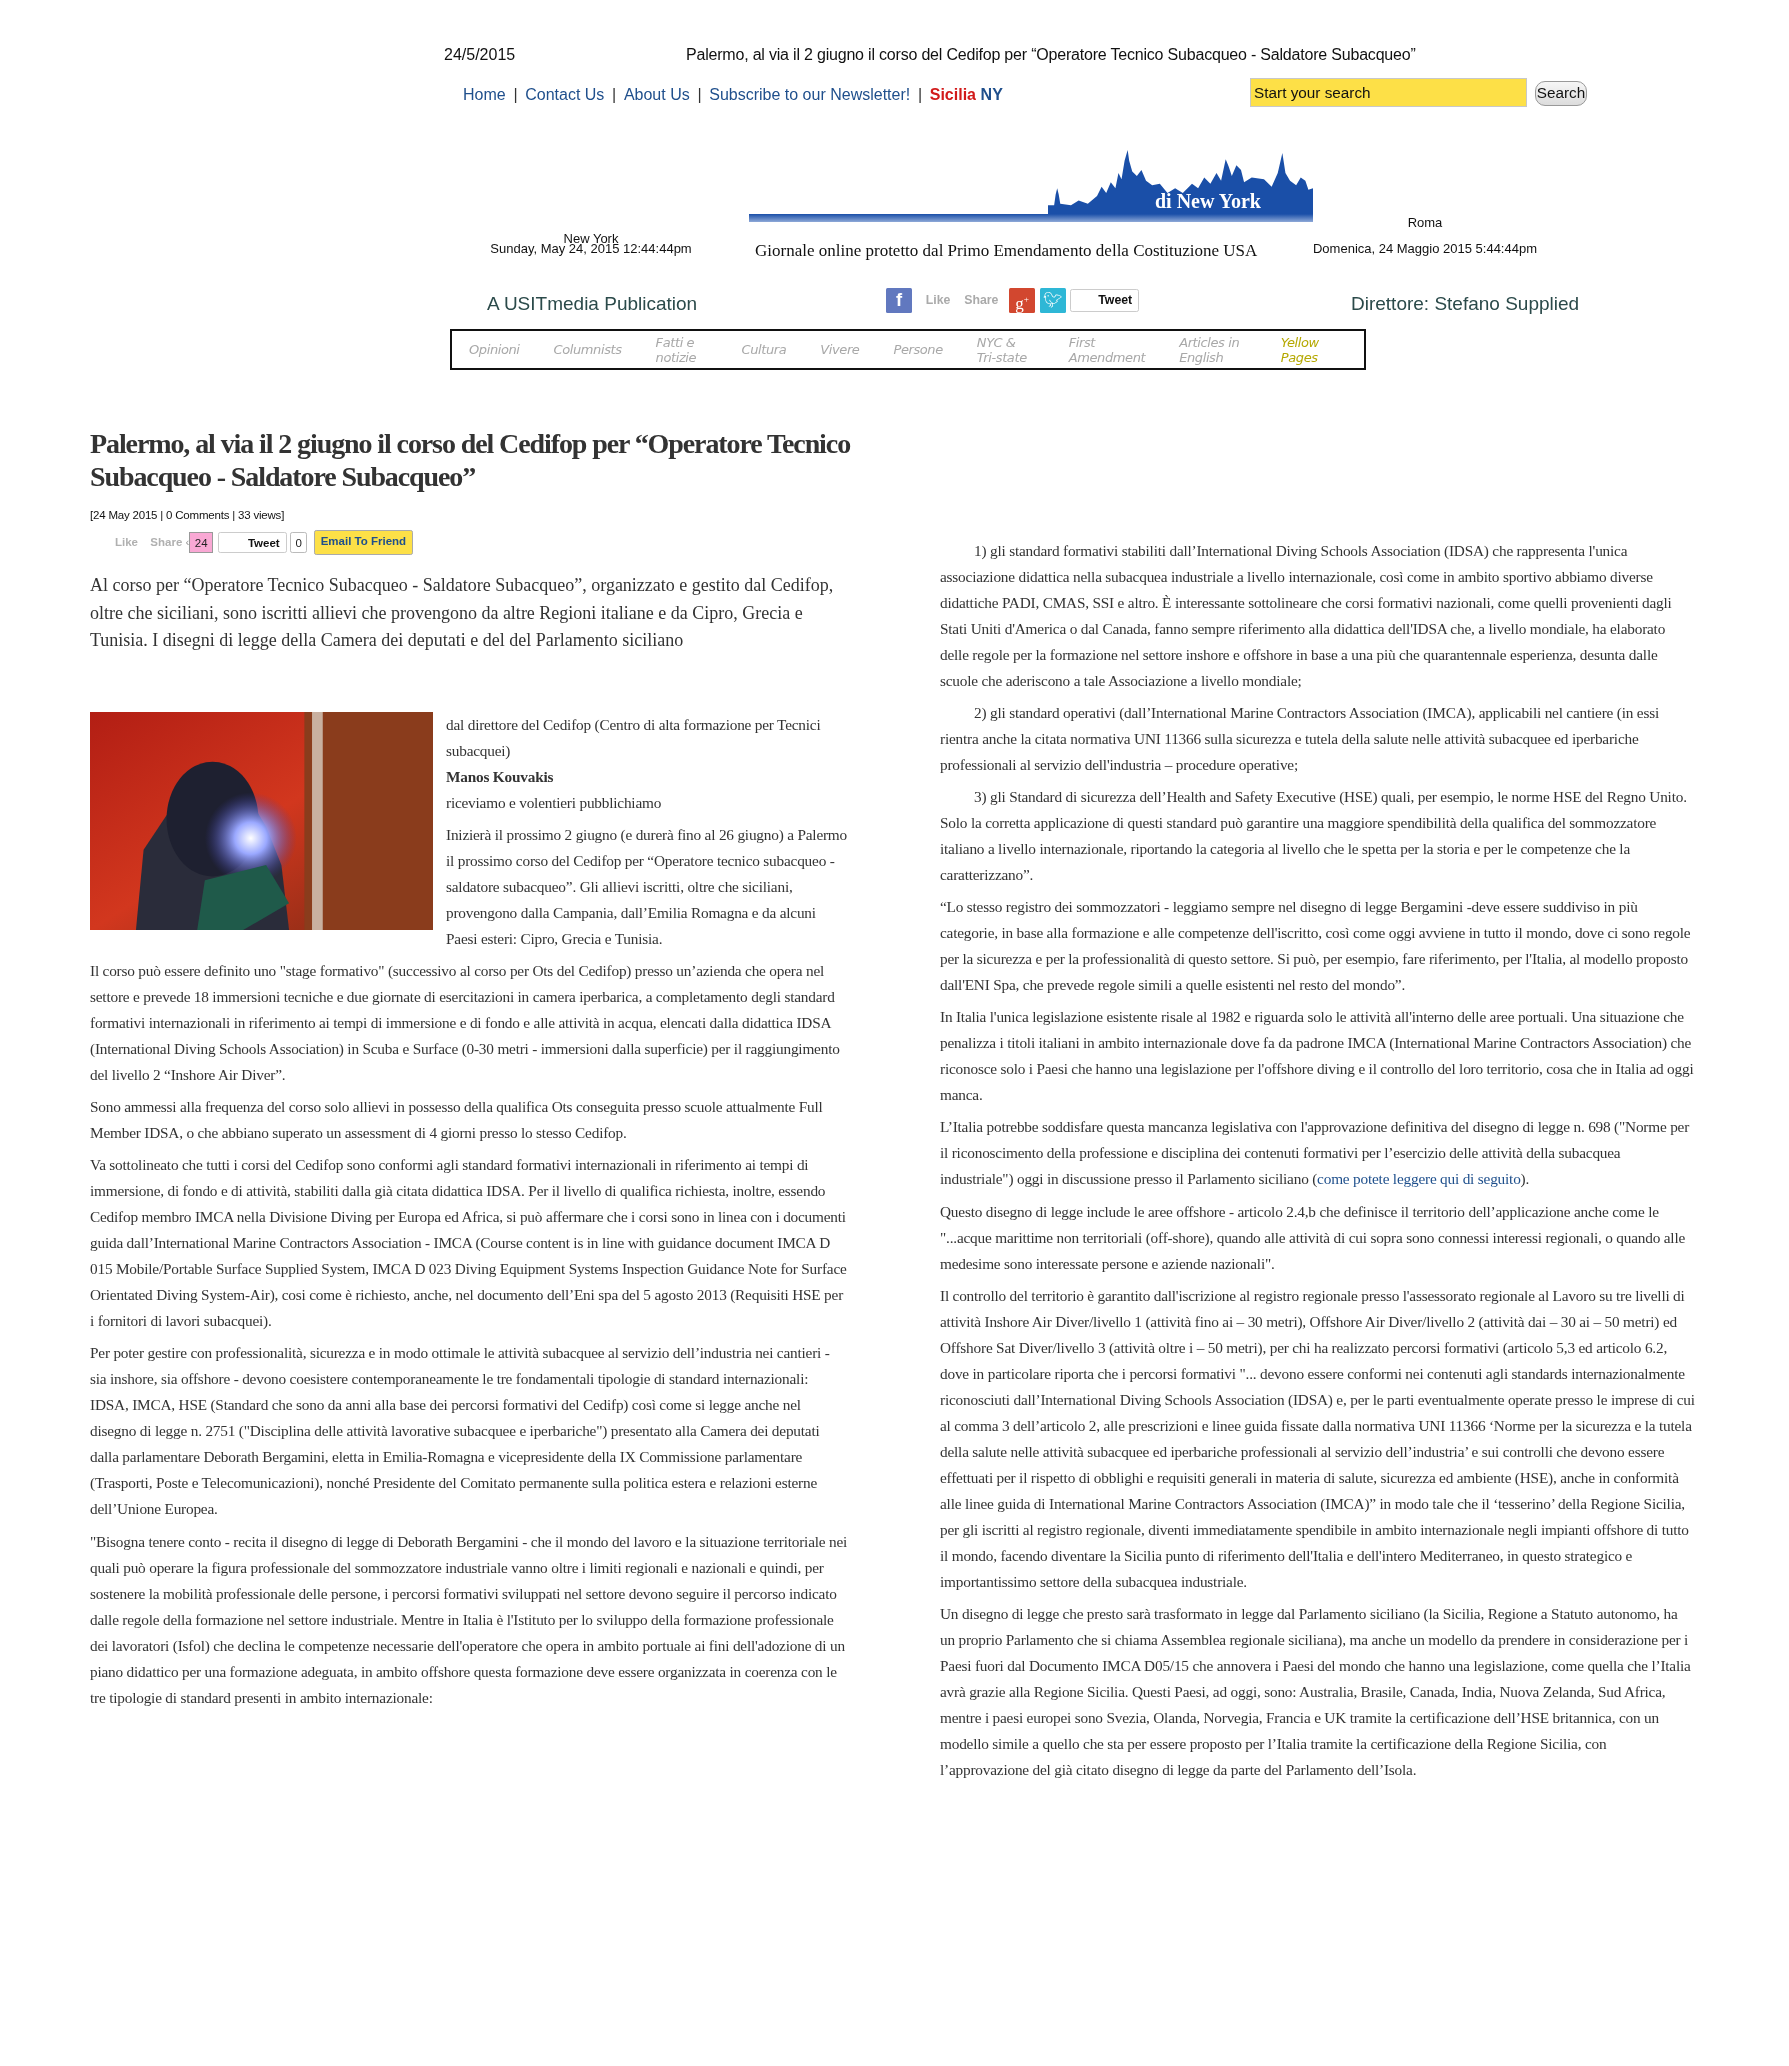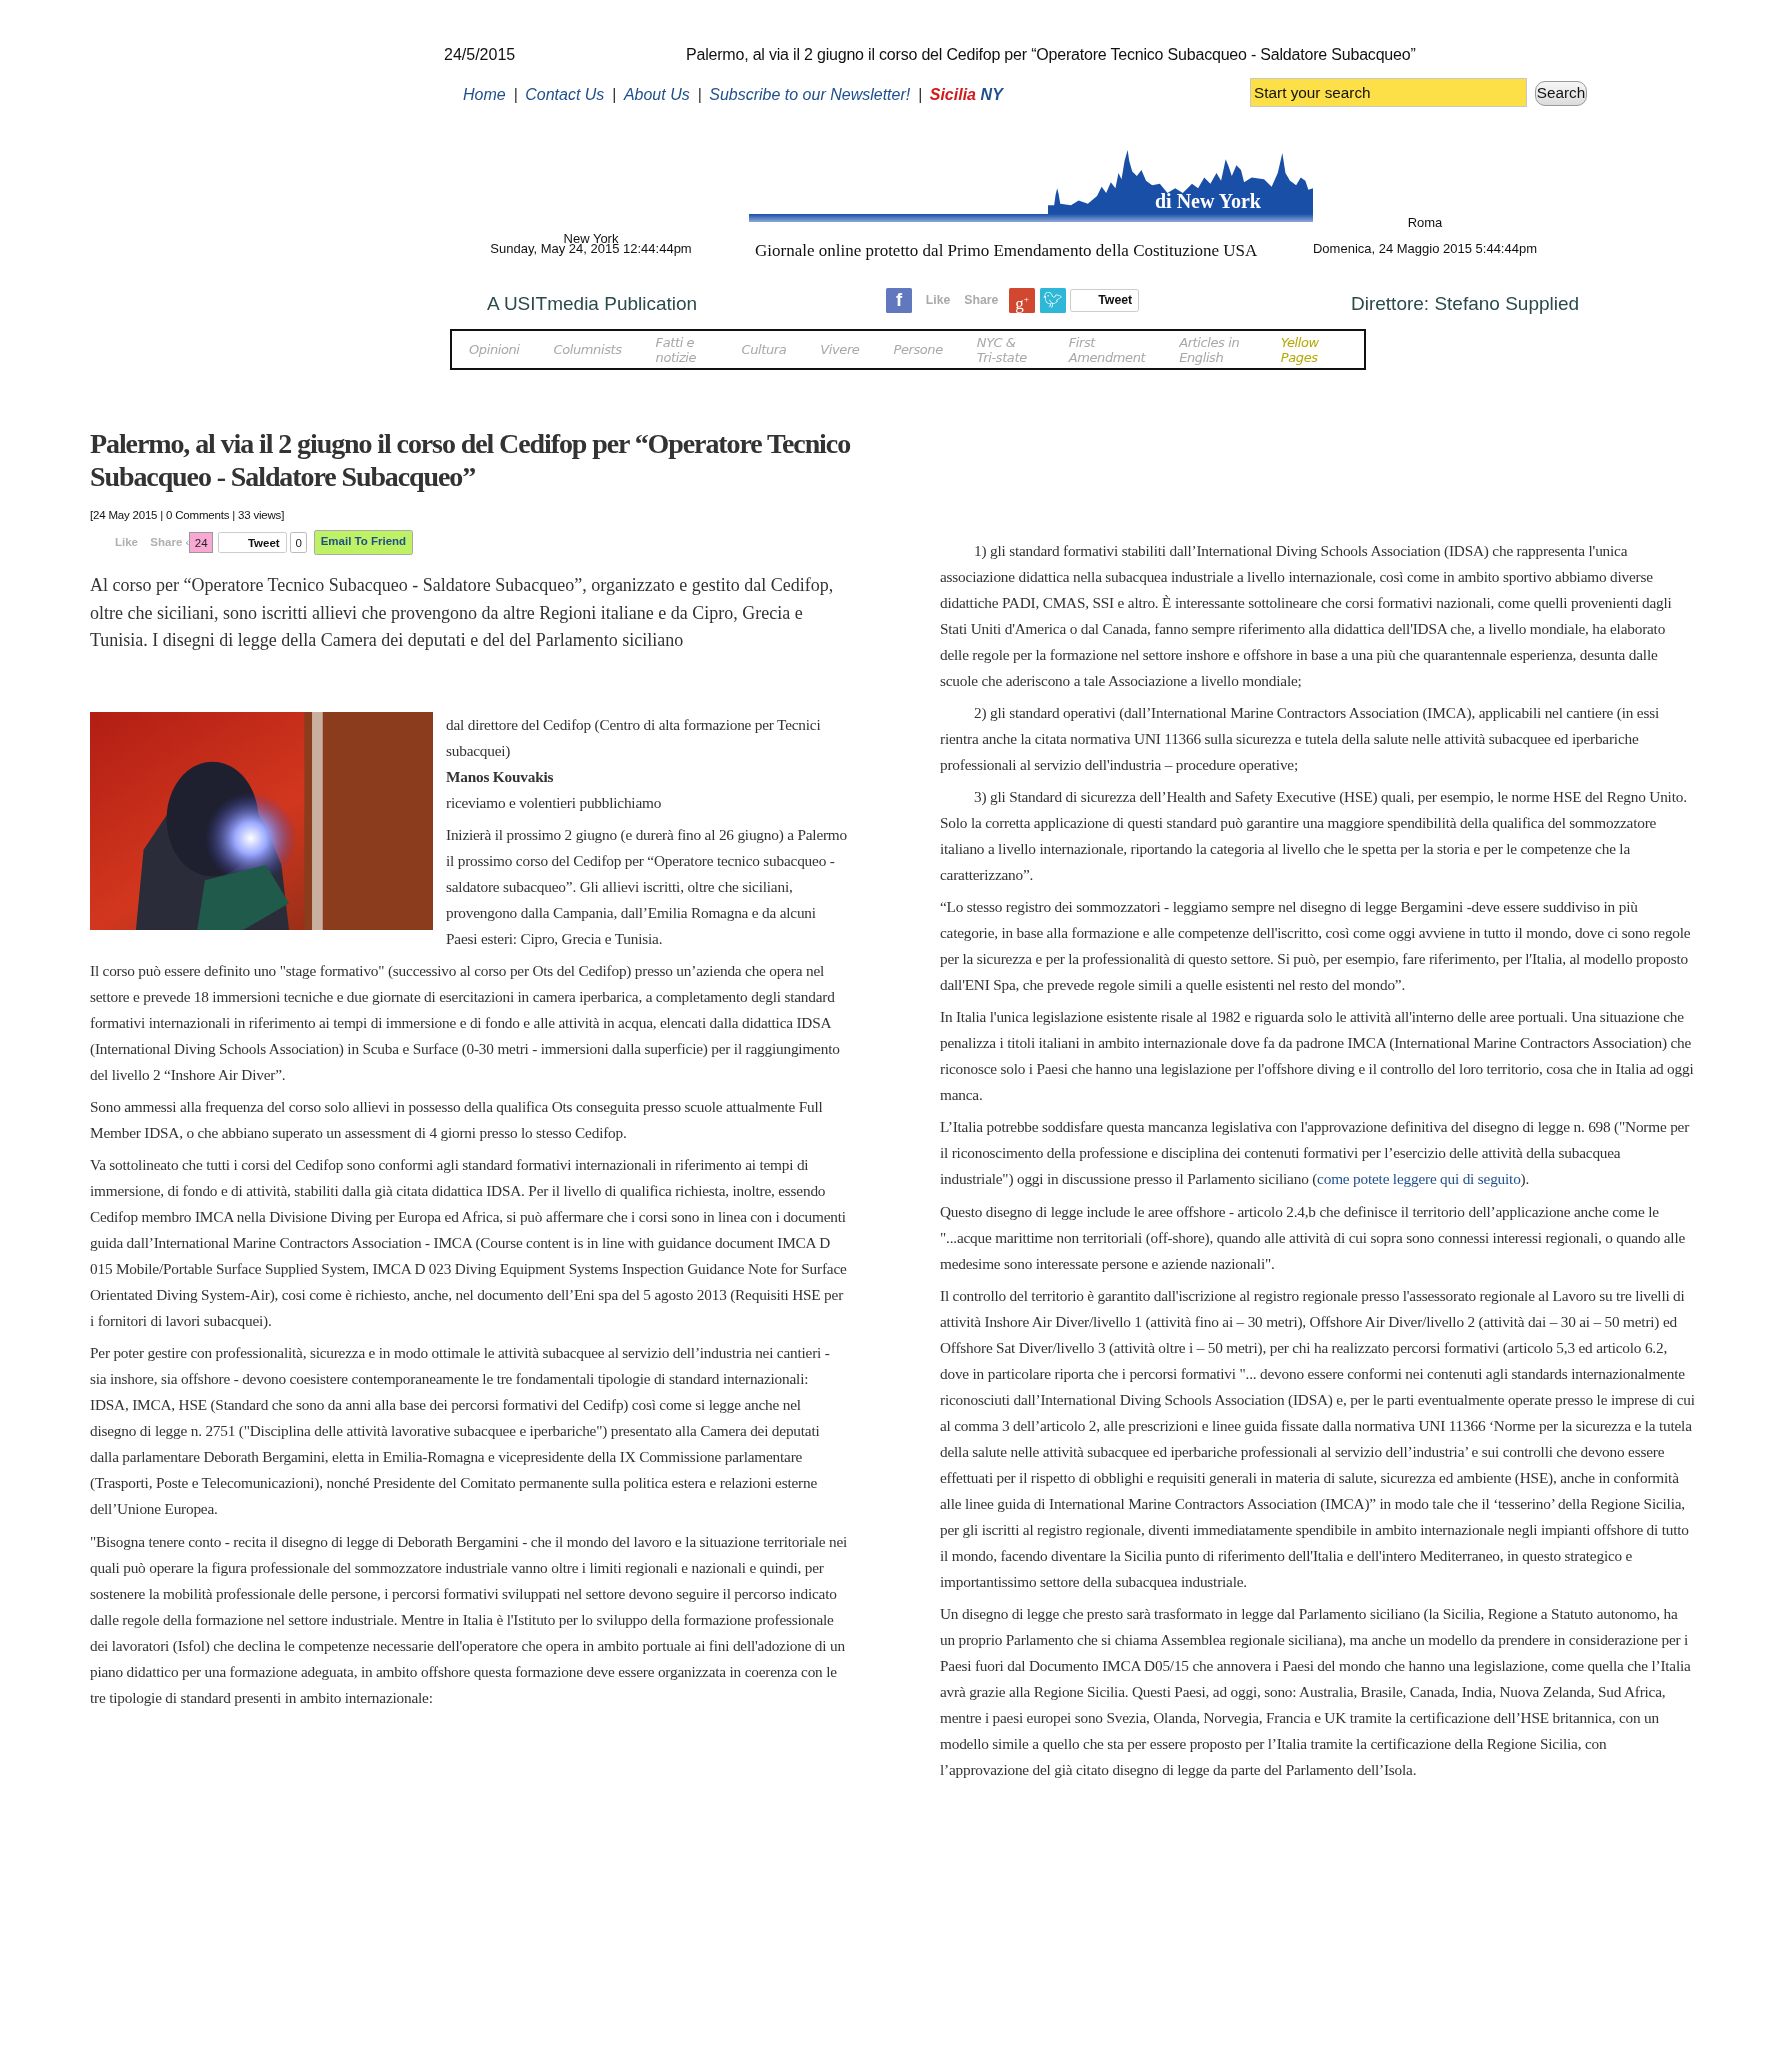--- a/index.html
+++ b/index.html
@@ -4,21 +4,21 @@
 <style>
   html, body { margin: 0; padding: 0; background: #ffffff; }
   body { width: 1790px; height: 2066px; position: relative; overflow: hidden; font-family: "Liberation Sans", sans-serif; color: #222; }
   .abs { position: absolute; }
 
   
   .print-date { left: 444px; top: 46px; font-size: 16px; color: #111; }
   .print-title { left: 686px; top: 46px; font-size: 16px; color: #111; letter-spacing: -0.2px; }
 
   
-  .topnav { left: 463px; top: 86px; font-size: 16px; display: flex; align-items: flex-end; font-style: italic; }
+  .topnav { left: 463px; top: 86px; font-size: 16px; display: flex; align-items: flex-end; }
   .topnav a { color: #1f4f8c; text-decoration: none; }
   .topnav .sep { color: #333; margin: 0 7.7px; }
   .topnav .sicilia { color: #d21a1a; font-weight: bold; }
   .topnav .ny { color: #1f4f8c; font-weight: bold; margin-left: 4.6px; }
 
   .search-box { left: 1250px; top: 78px; width: 277px; height: 29px; border: 0.8px solid #c8c8c8; box-sizing: border-box; font-size: 15.3px; padding: 6.1px 3.1px; color: #111; background: #fde047; font-family: "Liberation Sans", sans-serif; }
   .search-btn { left: 1535px; top: 81px; width: 52px; height: 24.5px; border: 0.8px solid #999; background: linear-gradient(#f6f6f6, #dcdcdc); font-size: 15.3px; color: #111; padding: 0; font-family: "Liberation Sans", sans-serif; border-radius: 10px; }
 
   
   .city { font-size: 13px; color: #111; text-align: center; width: 260px; }
@@ -50,21 +50,21 @@
   .mainnav a.yellow { color: #b5a800; }
 
   
   .headline { left: 90px; top: 427px; width: 766px; font-family: "Liberation Serif", serif; font-weight: bold; font-size: 28px; line-height: 33px; color: #333; letter-spacing: -1.1px; }
   .meta { left: 90px; top: 509px; font-size: 11.5px; color: #111; letter-spacing: -0.2px; }
   .share-row { left: 115px; top: 530px; display: flex; align-items: center; }
   .share-row .lbl { color: #b0b0b0; font-weight: bold; font-size: 11.5px; margin-right: 12.3px; }
   .count-box { border: 0.8px solid #999; font-size: 11.5px; height: 21.5px; line-height: 20px; padding: 0 4.6px; box-sizing: border-box; color: #222; background: #f9a8d4; }
   .tweet-small { border: 0.8px solid #ccc; height: 21.5px; width: 69px; margin-left: 4.6px; font-weight: bold; font-size: 11.5px; text-align: right; padding-right: 6.1px; line-height: 20px; box-sizing: border-box; border-radius: 2.3px; color: #111; background: #fff; }
   .count-small { border: 0.8px solid #bbb; height: 21.5px; margin-left: 3.1px; font-size: 11.5px; padding: 0 4.6px; line-height: 20px; box-sizing: border-box; border-radius: 2.3px; color: #222; background: #fff; }
-  .email-btn { border: 1.5px solid #aaa; height: 24.5px; margin-left: 6.1px; font-weight: bold; font-size: 11.5px; padding: 0 6.1px; line-height: 21.5px; box-sizing: border-box; color: #1e4f8c; border-radius: 2.3px; background: #bef264; }
+  .email-btn { border: 1.5px solid #aaa; height: 24.5px; margin-left: 6.1px; font-weight: bold; font-size: 11.5px; padding: 0 6.1px; line-height: 21.5px; box-sizing: border-box; color: #1e4f8c; border-radius: 2.3px; background: #fde047; }
 
   
   .lead { left: 90px; top: 572px; width: 758px; font-family: "Liberation Serif", serif; font-size: 18px; line-height: 27.6px; color: #333; }
   .col { font-family: "Liberation Serif", serif; font-size: 15.3px; line-height: 26px; color: #333; letter-spacing: -0.2px; }
   .col p { margin: 0 0 6.1px 0; }
   .left-col { left: 90px; top: 712px; width: 758px; }
   .right-col { left: 940px; top: 538px; width: 755px; }
   .indent { text-indent: 34px; }
   .bold { font-weight: bold; }
   .photo { float: left; width: 343px; height: 218px; margin: 0 13px 0 0; }

